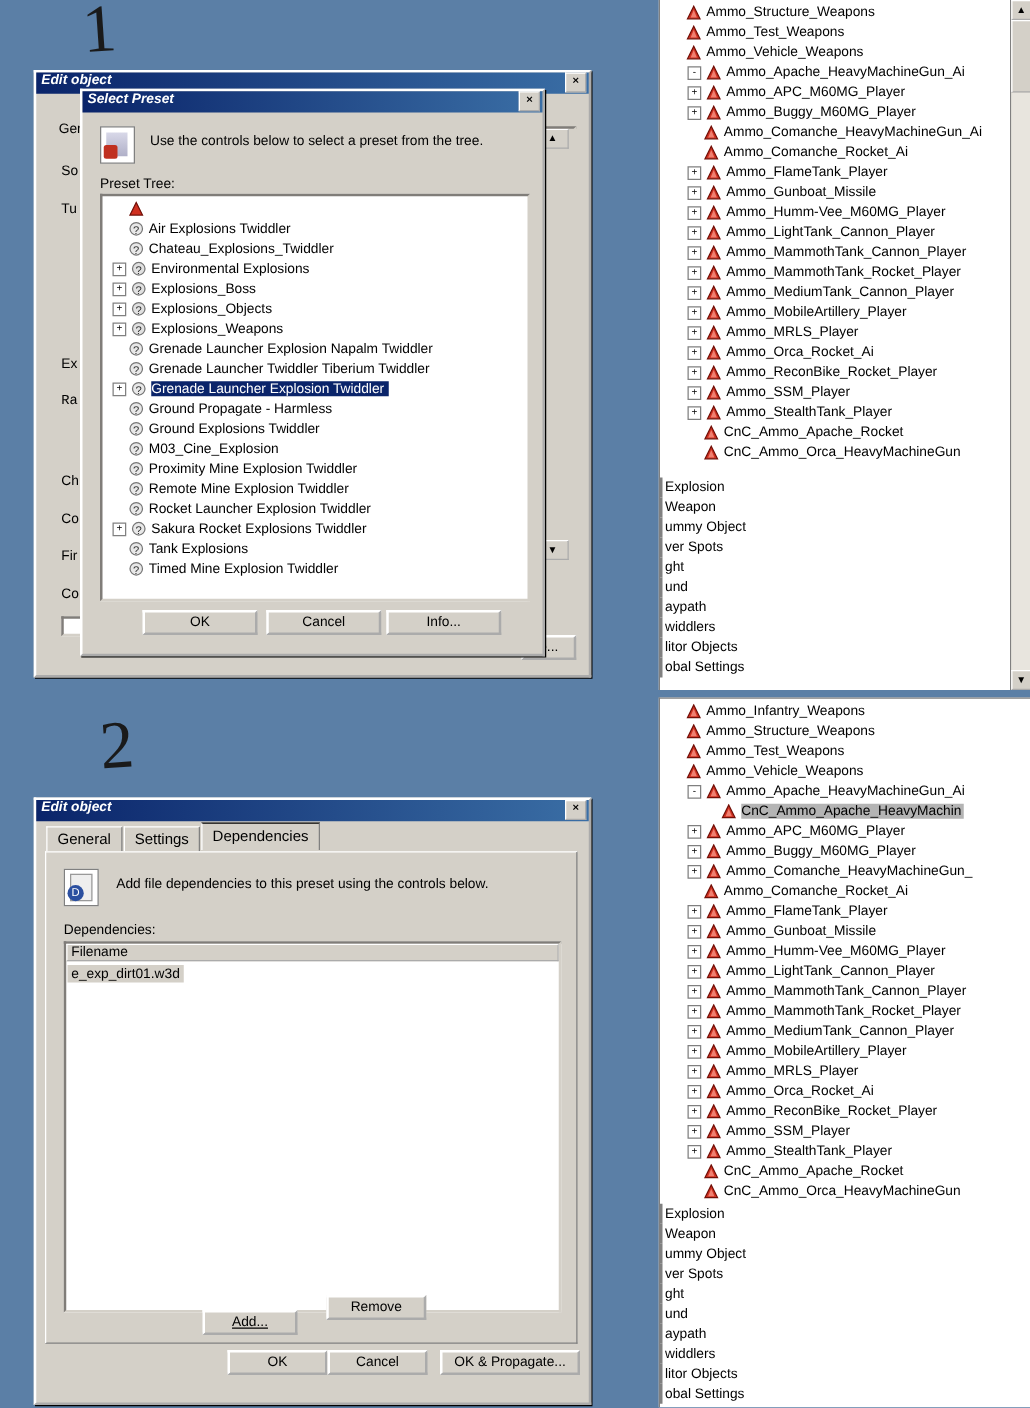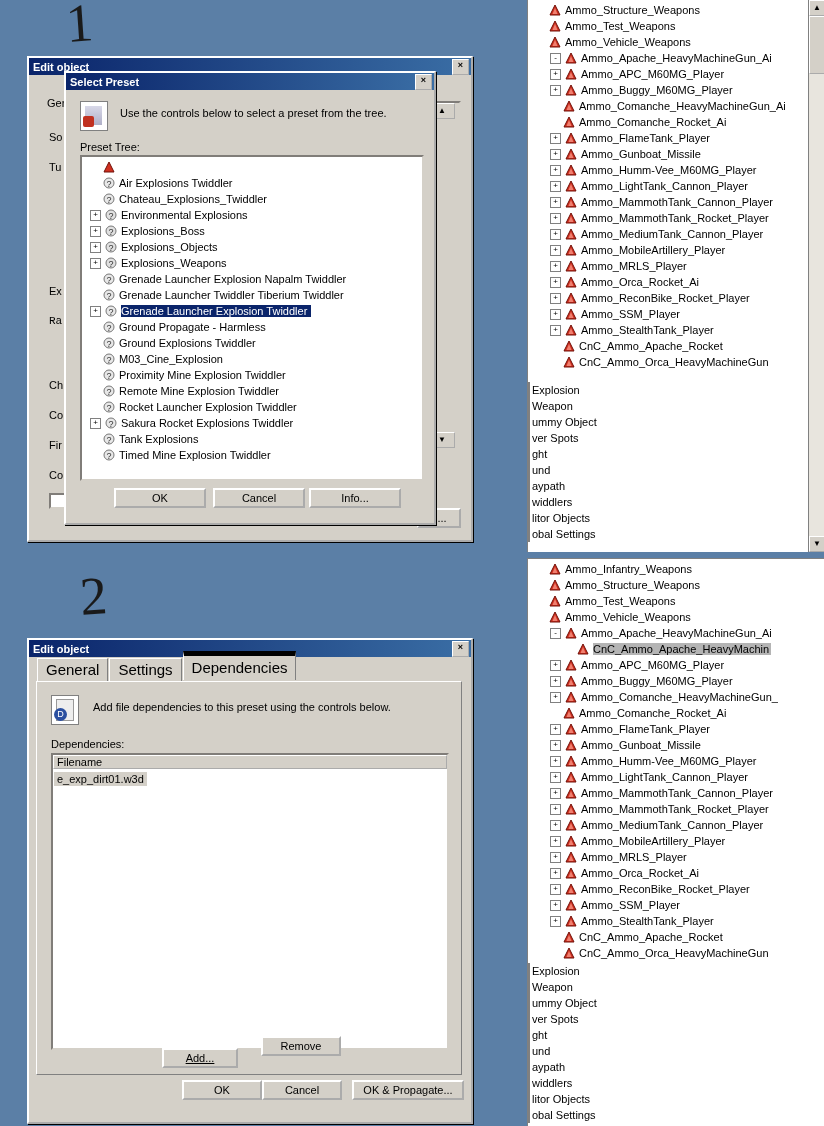--- a/index.html
+++ b/index.html
@@ -22,23 +22,24 @@
     border: 2px outset #ffffff;
     box-shadow: 1px 1px 0 #000;
   }
   .titlebar {
     height: 17px;
     background: linear-gradient(to right, #0a246a, #3a6ea5);
     color: #fff;
     font-size: 11px;
     font-weight: bold;
     display: flex;
-    align-items: center;
+    align-items: flex-start;
     padding: 0 2px 0 4px;
     user-select: none;
+    font-style: italic;
   }
   .titlebar .tb-title { flex: 1; white-space: nowrap; overflow: hidden; }
   .tb-btn {
     width: 15px; height: 14px;
     background: #d4d0c8;
     border: 1px outset #fff;
     font-size: 9px;
     line-height: 11px;
     text-align: center;
     color: #000;
@@ -111,32 +112,32 @@
     position: absolute;
     left: 0; width: 16px;
     background: #d4d0c8;
     border: 1px outset #fff;
     box-sizing: border-box;
   }
   .sb-track { position:absolute; left:0; right:0; background: #e8e5de; }
   
   .tabs { display: flex; align-items: flex-end; height: 20px; padding-left: 4px; }
   .tab {
-    font-size: 15px;
+    font-size: 12px;
     padding: 2px 8px 3px 8px;
     background: #d4d0c8;
     border: 1px solid #fff;
     border-right-color: #808080;
     border-bottom: none;
     margin-right: 1px;
   }
   .tab.active {
     font-weight: normal;
     padding: 3px 8px 4px 8px;
-    border-top: 5px solid #000000;
+    border-top: 1px solid #000000;
     position: relative;
     top: -1px;
     z-index: 2;
   }
   .tabpane {
     border: 1px solid #fff;
     border-top-color: #fff;
     border-right-color: #808080;
     border-bottom-color: #808080;
     position: absolute;

